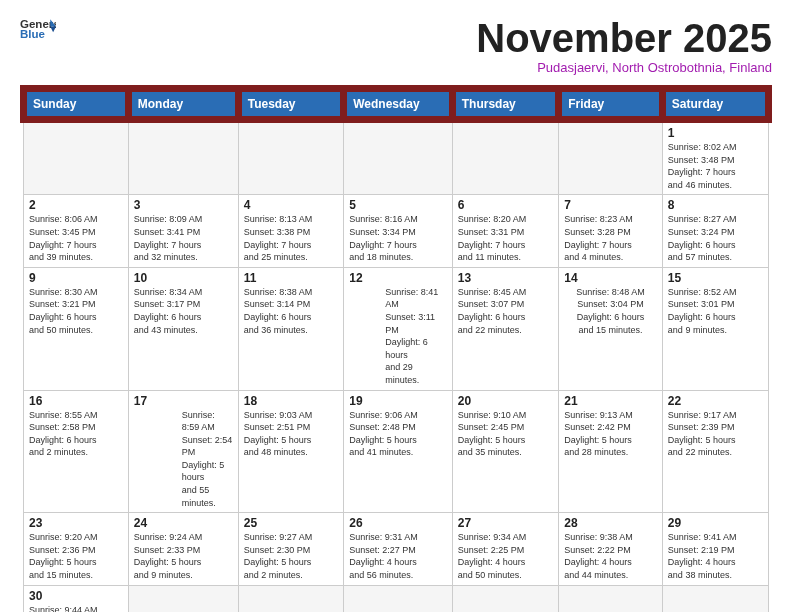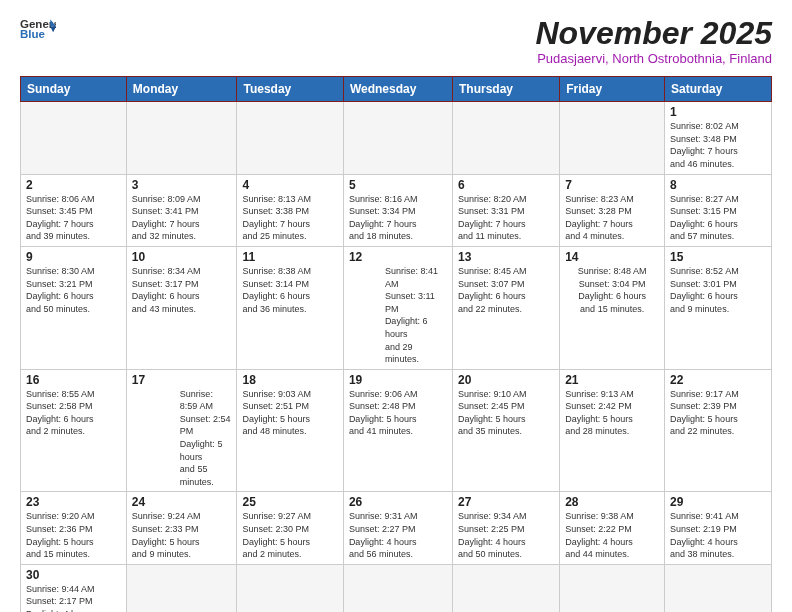--- a/index.html
+++ b/index.html
@@ -28,43 +28,42 @@
       gap: 4px;
     }
     .logo-icon {
       width: 36px;
       height: 28px;
     }
     .title-block {
       text-align: right;
     }
     .month-title {
-      font-size: 32px;
+      font-size: 40px;
       font-weight: bold;
       color: #222;
       line-height: 1.1;
-      font-style: italic;
     }
     .subtitle {
       font-size: 13px;
       color: #a21caf;
     }
     .calendar {
       width: 100%;
       border-collapse: collapse;
       border: 1px solid #bbb;
     }
     .calendar th {
       background: #2a6db5;
       color: #fff;
       font-size: 12px;
       font-weight: bold;
       padding: 5px 6px;
       text-align: left;
-      border: 1px solid #7f1d1d;
+      border: 7px solid #7f1d1d;
     }
     .calendar td {
       border: 1px solid #ccc;
       vertical-align: top;
       padding: 3px 5px;
       font-size: 9.5px;
       color: #333;
       width: 113px;
       min-height: 60px;
       background: #fff;
@@ -171,21 +170,21 @@
           <td>
             <span class="day-num">7</span>
             <div class="day-info" style="white-space: pre-line;">Sunrise: 8:23 AM
 Sunset: 3:28 PM
 Daylight: 7 hours
 and 4 minutes.</div>
           </td>
           <td>
             <span class="day-num">8</span>
             <div class="day-info" style="white-space: pre-line;">Sunrise: 8:27 AM
-Sunset: 3:15 PM
+Sunset: 3:24 PM
 Daylight: 6 hours
 and 57 minutes.</div>
           </td>
         </tr>
         <tr>
           <td>
             <span class="day-num">9</span>
             <div class="day-info" style="white-space: pre-line;">Sunrise: 8:30 AM
 Sunset: 3:21 PM
 Daylight: 6 hours

